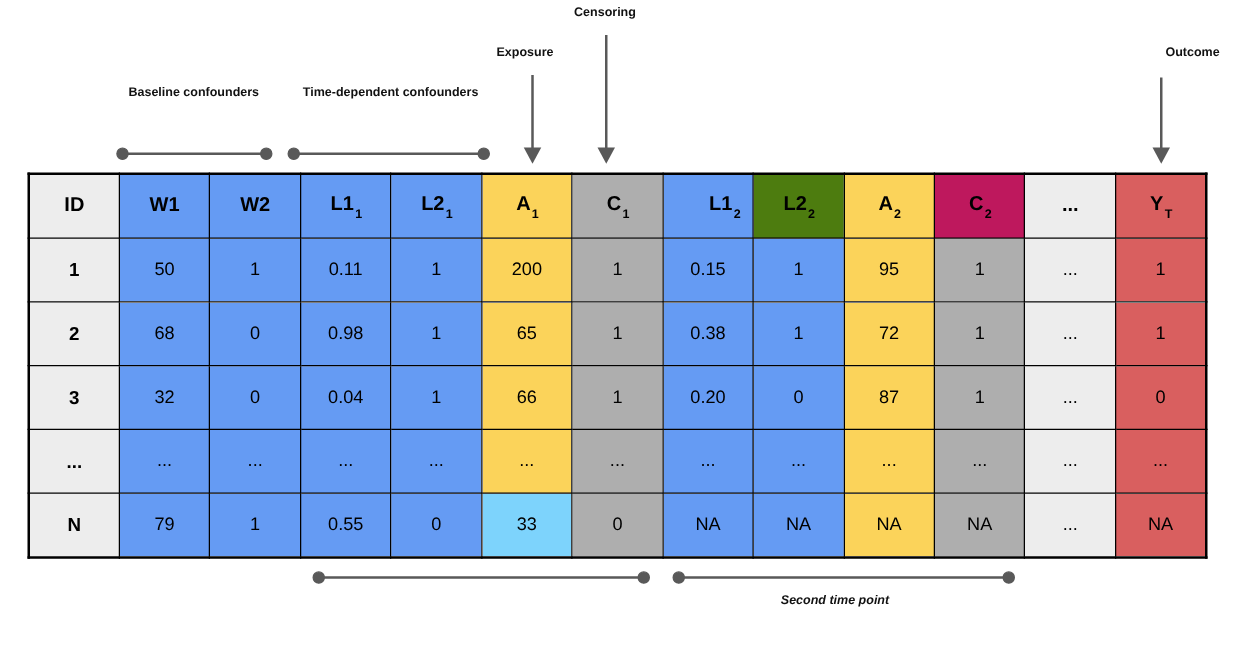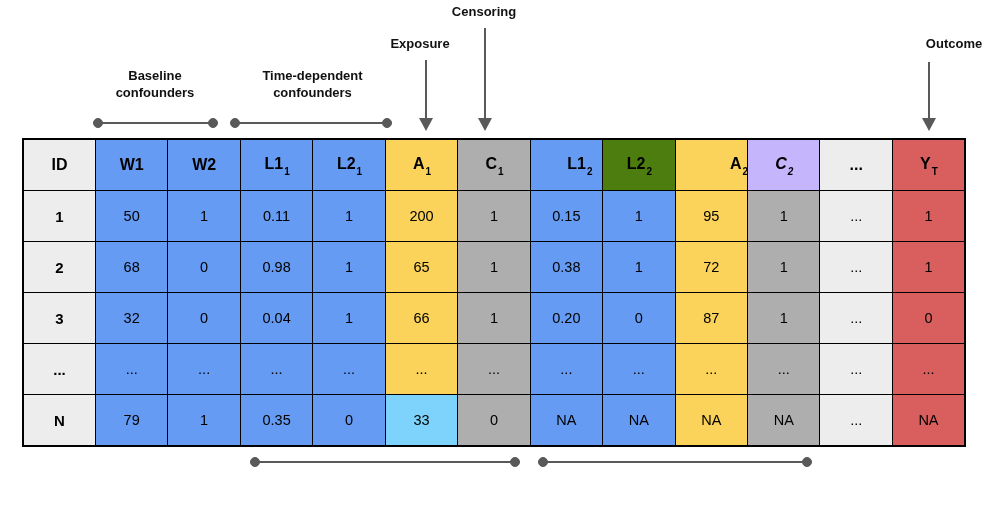--- a/index.html
+++ b/index.html
@@ -9,21 +9,21 @@
     height: 517px;
     background: #ffffff;
     font-family: "Liberation Sans", sans-serif;
     color: #000;
     overflow: hidden;
   }
   
   .ann {
     position: absolute;
     font-weight: bold;
-    font-size: 13px;
+    font-size: 10px;
     line-height: 1.3;
     text-align: center;
     color: #111;
   }
   .ann.italic { font-style: italic; }
   #baseline-label        { left: 90px;  top: 68px;  width: 130px; }
   #timedep-label         { left: 225px; top: 68px;  width: 175px; }
   #exposure-label        { left: 370px; top: 36px;  width: 100px; }
   #censoring-label       { left: 434px; top: 4px;   width: 100px; }
   #outcome-label         { left: 904px; top: 36px;  width: 100px; }
@@ -119,35 +119,36 @@
       <circle cx="543" cy="462" r="4.5"></circle>
         <circle cx="807" cy="462" r="4.5"></circle>
     </g>
   </svg>
 
   <div class="ann" id="baseline-label">Baseline confounders</div>
   <div class="ann" id="timedep-label">Time-dependent confounders</div>
   <div class="ann" id="exposure-label">Exposure</div>
   <div class="ann" id="censoring-label">Censoring</div>
   <div class="ann" id="outcome-label">Outcome</div>
+  <div class="ann italic" id="second-tp-label">Second time point</div>
 
   <table id="matrix">
     <thead>
         <tr>
           <th style="background: rgb(237, 237, 237);"><span>ID</span></th>
           <th style="background: rgb(101, 155, 243);"><span>W1</span></th>
           <th style="background: rgb(101, 155, 243);"><span>W2</span></th>
           <th style="background: rgb(101, 155, 243);"><span>L1</span><sub>1</sub></th>
           <th style="background: rgb(101, 155, 243);"><span>L2</span><sub>1</sub></th>
           <th style="background: rgb(251, 211, 90);"><span>A</span><sub>1</sub></th>
           <th style="background: rgb(174, 174, 174);"><span>C</span><sub>1</sub></th>
           <th style="background: rgb(101, 155, 243); padding-left: 26px;"><span>L1</span><sub>2</sub></th>
           <th style="background: #4d7c0f;"><span>L2</span><sub>2</sub></th>
-          <th style="background: rgb(251, 211, 90); text-align: right;"><span>A</span><sub>2</sub></th>
-          <th style="background: #c4b5fd; font-style: italic;"><span>C</span><sub>2</sub></th>
+          <th style="background: rgb(251, 211, 90);"><span>A</span><sub>2</sub></th>
+          <th style="background: #be185d;"><span>C</span><sub>2</sub></th>
           <th style="background: rgb(237, 237, 237);"><span>...</span></th>
           <th style="background: rgb(217, 95, 95);"><span>Y</span><sub>T</sub></th>
         </tr>
       </thead>
     <tbody>
         <tr>
           <td style="background: rgb(237, 237, 237);"><span>1</span></td>
           <td style="background: rgb(101, 155, 243);"><span>50</span></td>
           <td style="background: rgb(101, 155, 243);"><span>1</span></td>
           <td style="background: rgb(101, 155, 243);"><span>0.11</span></td>
@@ -203,21 +204,21 @@
           <td style="background: rgb(101, 155, 243);"><span>...</span></td>
           <td style="background: rgb(251, 211, 90);"><span>...</span></td>
           <td style="background: rgb(174, 174, 174);"><span>...</span></td>
           <td style="background: rgb(237, 237, 237);"><span>...</span></td>
           <td style="background: rgb(217, 95, 95);"><span>...</span></td>
         </tr>
         <tr>
           <td style="background: rgb(237, 237, 237);"><span>N</span></td>
           <td style="background: rgb(101, 155, 243);"><span>79</span></td>
           <td style="background: rgb(101, 155, 243);"><span>1</span></td>
-          <td style="background: rgb(101, 155, 243);"><span>0.35</span></td>
+          <td style="background: rgb(101, 155, 243);"><span>0.55</span></td>
           <td style="background: rgb(101, 155, 243);"><span>0</span></td>
           <td style="background: #7dd3fc;"><span>33</span></td>
           <td style="background: rgb(174, 174, 174);"><span>0</span></td>
           <td style="background: rgb(101, 155, 243);"><span>NA</span></td>
           <td style="background: rgb(101, 155, 243);"><span>NA</span></td>
           <td style="background: rgb(251, 211, 90);"><span>NA</span></td>
           <td style="background: rgb(174, 174, 174);"><span>NA</span></td>
           <td style="background: rgb(237, 237, 237);"><span>...</span></td>
           <td style="background: rgb(217, 95, 95);"><span>NA</span></td>
         </tr>

